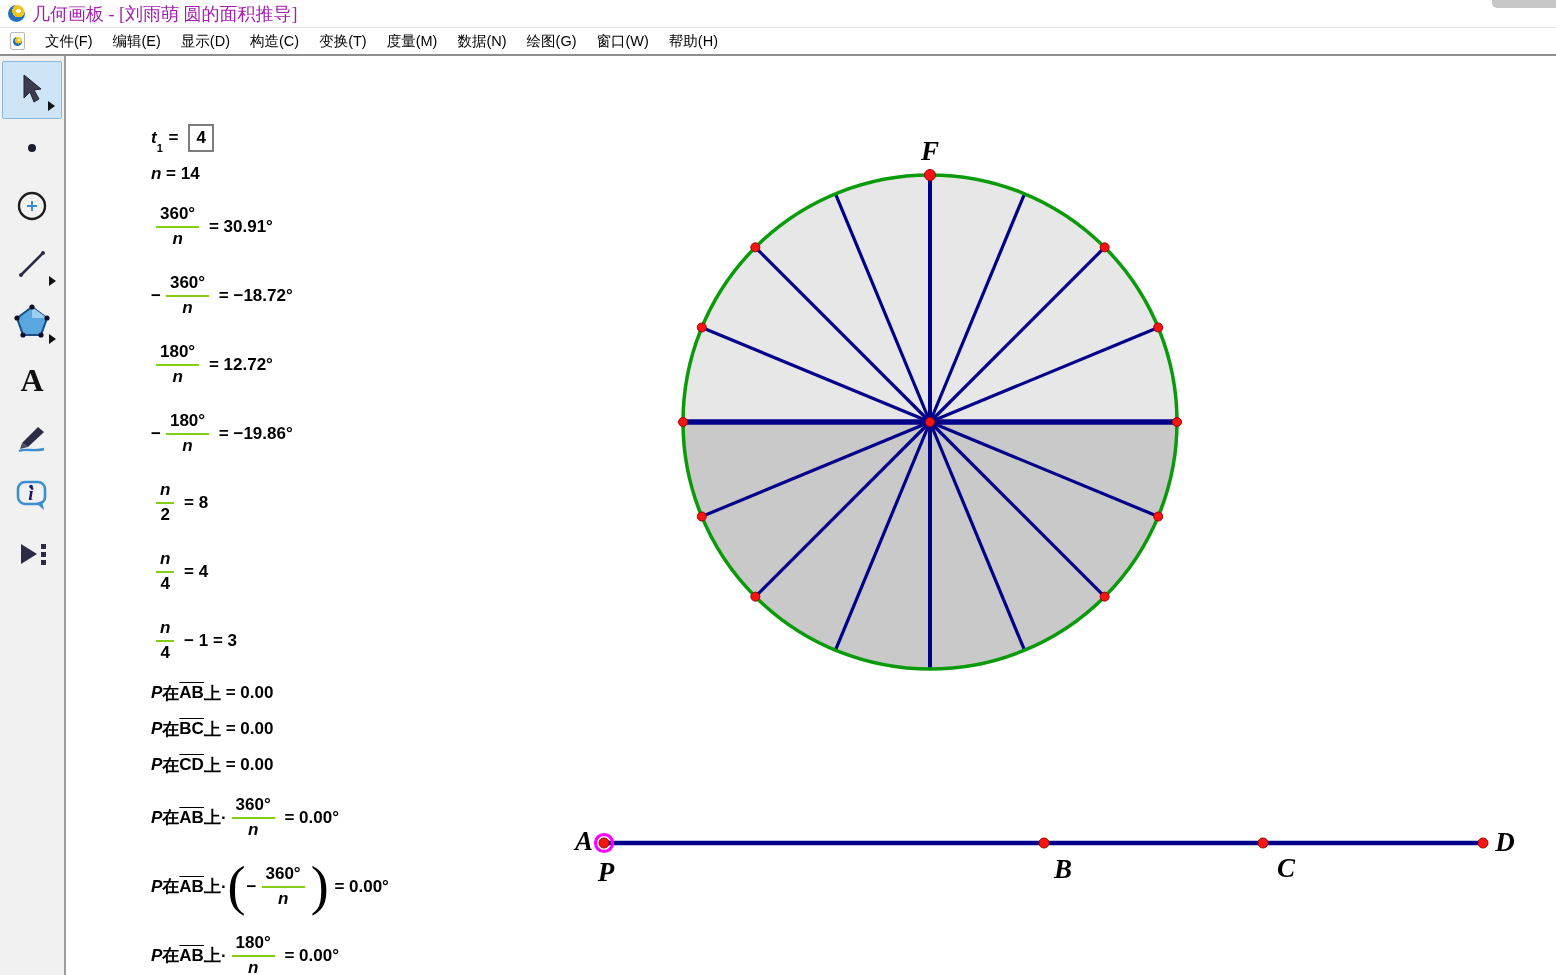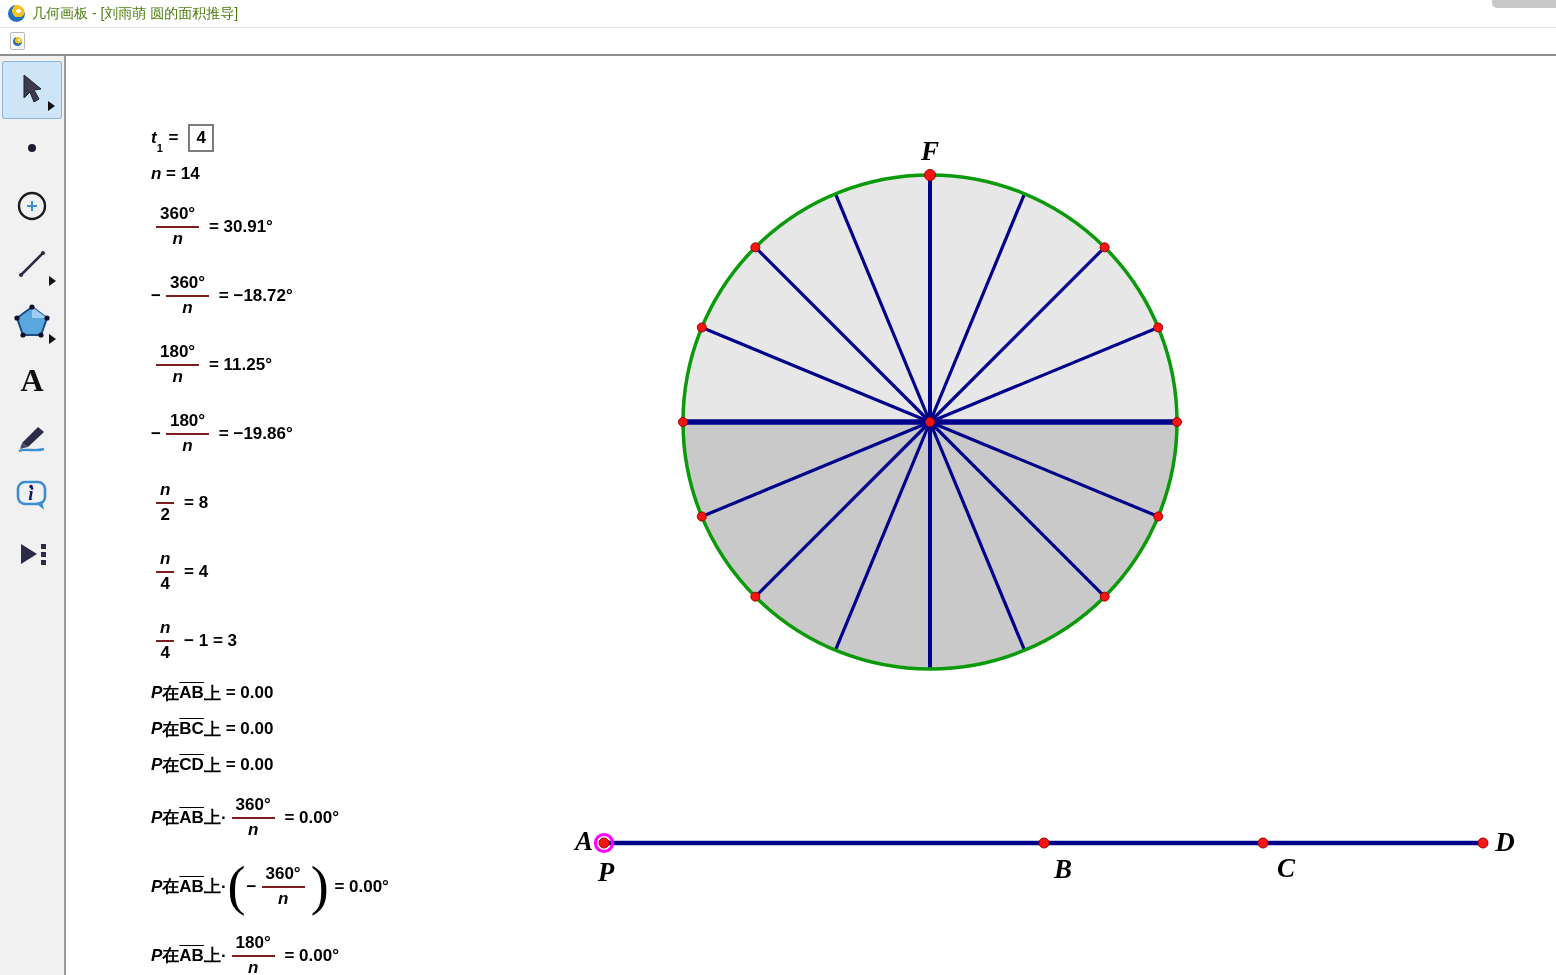--- a/index.html
+++ b/index.html
@@ -3,21 +3,21 @@
 <meta charset="utf-8">
 <style>
   * { margin:0; padding:0; box-sizing:border-box; }
   html,body { width:1556px; height:975px; overflow:hidden; background:#fff;
     font-family:"Liberation Sans", sans-serif; }
 
   
   .titlebar { height:27px; background:#fff; display:flex; align-items:center; position:relative; }
   .app-logo { width:17px; height:17px; margin-left:8px; border-radius:50%;
     background:radial-gradient(circle at 62% 35%, #ffffff 0 14%, #f2c21d 14% 42%, #2470bd 42% 78%, #174f8c 78% 100%); }
-  .title-text { margin-left:7px; font-size:14px; color:#4d7c0f; }
+  .title-text { margin-left:7px; font-size:18px; color:#a21caf;font-family:Liberation Serif, serif; }
   .win-stub { position:absolute; top:0; right:0; width:64px; height:8px;
     background:#c7c7c7; border-radius:0 0 0 5px; }
 
   
   .menubar { height:27px; background:#fff; display:flex; align-items:center; border-top:1px solid #e4e4e4; }
   .doc-logo { width:15px; height:18px; margin-left:10px; background:#fdfdfd; border:1px solid #b9b9b9;
     border-radius:2px; position:relative; }
   .doc-logo::after { content:""; position:absolute; left:2px; top:4px; width:9px; height:9px; border-radius:50%;
     background:radial-gradient(circle at 62% 35%, #fff 0 14%, #f2c21d 14% 42%, #2470bd 42% 100%); }
   .menu-items { display:flex; margin-left:10px; }
@@ -38,41 +38,53 @@
   .expr { display:flex; align-items:center; font-size:17px; font-weight:700; white-space:pre; }
   .expr.short { height:36px; }
   .expr.tall  { height:69px; }
   .r { white-space:pre; }
   .i { font-style:italic; white-space:pre; }
   .seg { text-decoration:overline; }
   .expr sub { font-size:11px; font-weight:700; align-self:flex-end; margin:0 1px 2px 0; }
   .box { display:inline-block; border:2px solid #7d7d7d; min-width:26px; height:28px; line-height:24px;
     text-align:center; margin-left:5px; padding:0 4px; background:#fff; }
   .frac { display:inline-flex; flex-direction:column; align-items:center; margin:0 5px; line-height:1.1; }
-  .frac .num { padding:0 4px 2px; border-bottom:2px solid #7f1d1d; text-align:center; }
+  .frac .num { padding:0 4px 2px; border-bottom:2px solid #84cc16; text-align:center; }
   .frac .den { padding-top:2px; text-align:center; }
   .frac .italic { font-style:italic; }
   .paren { font-family:"Liberation Serif", serif; font-weight:400; font-size:54px; line-height:0.85; margin:0 1px; }
 
   
   #geo { position:absolute; left:0; top:0; }
   .geo-label { position:absolute; font-family:"Liberation Serif", serif; font-weight:700; font-style:italic;
     font-size:27px; color:#000; transform:translate(-50%,-50%); line-height:1; }
 </style>
 </head>
 <body>
 
 <div class="titlebar">
   <div class="app-logo"></div>
   <div class="title-text">几何画板 - [刘雨萌 圆的面积推导]</div>
   <div class="win-stub"></div>
 </div>
 
 <div class="menubar">
   <div class="doc-logo"></div>
+  <div class="menu-items" id="menu-items">
+      <div class="menu-item">文件(F)</div>
+      <div class="menu-item">编辑(E)</div>
+      <div class="menu-item">显示(D)</div>
+      <div class="menu-item">构造(C)</div>
+      <div class="menu-item">变换(T)</div>
+      <div class="menu-item">度量(M)</div>
+      <div class="menu-item">数据(N)</div>
+      <div class="menu-item">绘图(G)</div>
+      <div class="menu-item">窗口(W)</div>
+      <div class="menu-item">帮助(H)</div>
+    </div>
 </div>
 
 <div class="workarea">
 
   <div class="toolbar">
     <div class="tool selected">
       <svg width="34" height="36" viewBox="0 0 34 36">
         <polygon points="9,3 9,26 15,20 19,30 24,27 19,18 26,17" fill="#3c3c4e" stroke="#20202c" stroke-width="1"></polygon>
       </svg>
       <div class="subflag"></div>
@@ -141,21 +153,21 @@
       </svg>
     </div>
   </div>
 
   <div class="canvas">
     <div id="expressions">
         <div class="expr short"><span class="i">t</span><sub>1</sub><span class="r"> = </span><span class="box">4</span></div>
         <div class="expr short"><span class="i">n</span><span class="r"> = 14</span></div>
         <div class="expr tall"><span class="frac"><span class="num">360°</span><span class="den italic">n</span></span><span class="r"> = 30.91°</span></div>
         <div class="expr tall"><span class="r">−</span><span class="frac"><span class="num">360°</span><span class="den italic">n</span></span><span class="r"> = −18.72°</span></div>
-        <div class="expr tall"><span class="frac"><span class="num">180°</span><span class="den italic">n</span></span><span class="r"> = 11.25°</span></div>
+        <div class="expr tall"><span class="frac"><span class="num">180°</span><span class="den italic">n</span></span><span class="r"> = 12.72°</span></div>
         <div class="expr tall"><span class="r">−</span><span class="frac"><span class="num">180°</span><span class="den italic">n</span></span><span class="r"> = −19.86°</span></div>
         <div class="expr tall"><span class="frac"><span class="num italic">n</span><span class="den">2</span></span><span class="r"> = 8</span></div>
         <div class="expr tall"><span class="frac"><span class="num italic">n</span><span class="den">4</span></span><span class="r"> = 4</span></div>
         <div class="expr tall"><span class="frac"><span class="num italic">n</span><span class="den">4</span></span><span class="r"> − 1 = 3</span></div>
         <div class="expr short"><span class="i">P</span><span class="r">在</span><span class="seg">AB</span><span class="r">上</span><span class="r"> = 0.00</span></div>
         <div class="expr short"><span class="i">P</span><span class="r">在</span><span class="seg">BC</span><span class="r">上</span><span class="r"> = 0.00</span></div>
         <div class="expr short"><span class="i">P</span><span class="r">在</span><span class="seg">CD</span><span class="r">上</span><span class="r"> = 0.00</span></div>
         <div class="expr tall"><span class="i">P</span><span class="r">在</span><span class="seg">AB</span><span class="r">上·</span><span class="frac"><span class="num">360°</span><span class="den italic">n</span></span><span class="r"> = 0.00°</span></div>
         <div class="expr tall"><span class="i">P</span><span class="r">在</span><span class="seg">AB</span><span class="r">上·</span><span class="paren">(</span><span class="r">−</span><span class="frac"><span class="num">360°</span><span class="den italic">n</span></span><span class="paren">)</span><span class="r"> = 0.00°</span></div>
         <div class="expr tall"><span class="i">P</span><span class="r">在</span><span class="seg">AB</span><span class="r">上·</span><span class="frac"><span class="num">180°</span><span class="den italic">n</span></span><span class="r"> = 0.00°</span></div>

